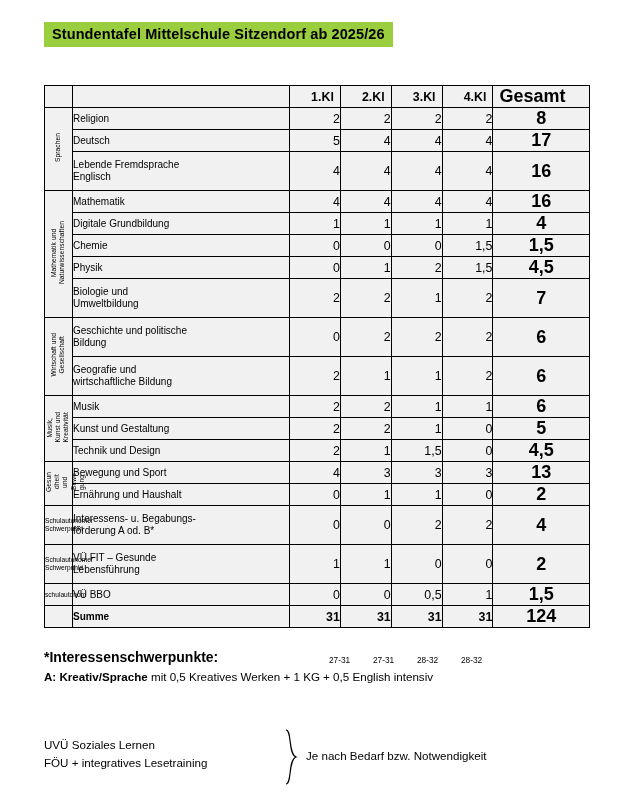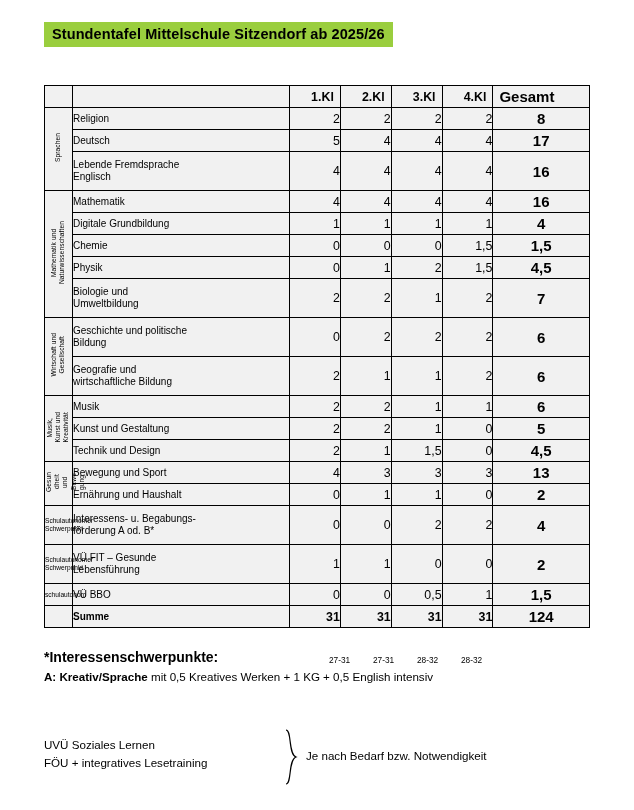--- a/index.html
+++ b/index.html
@@ -79,21 +79,21 @@
   .c-num {
     width: 42px;
     text-align: right;
     padding: 3px 6px 3px 2px;
     font-size: 12.4px;
   }
   .c-sum {
     width: 86px;
     text-align: center;
     font-weight: bold;
-    font-size: 15px;
+    font-size: 18px;
     padding: 3px 4px;
   }
   thead th {
     font-weight: bold;
     font-size: 12.4px;
     height: 21px;
   }
   thead th.c-num { text-align: right; padding-right: 6px; }
   thead th.c-sum { text-align: left; padding-left: 6px; }
   .tall td { height: 38px; }

